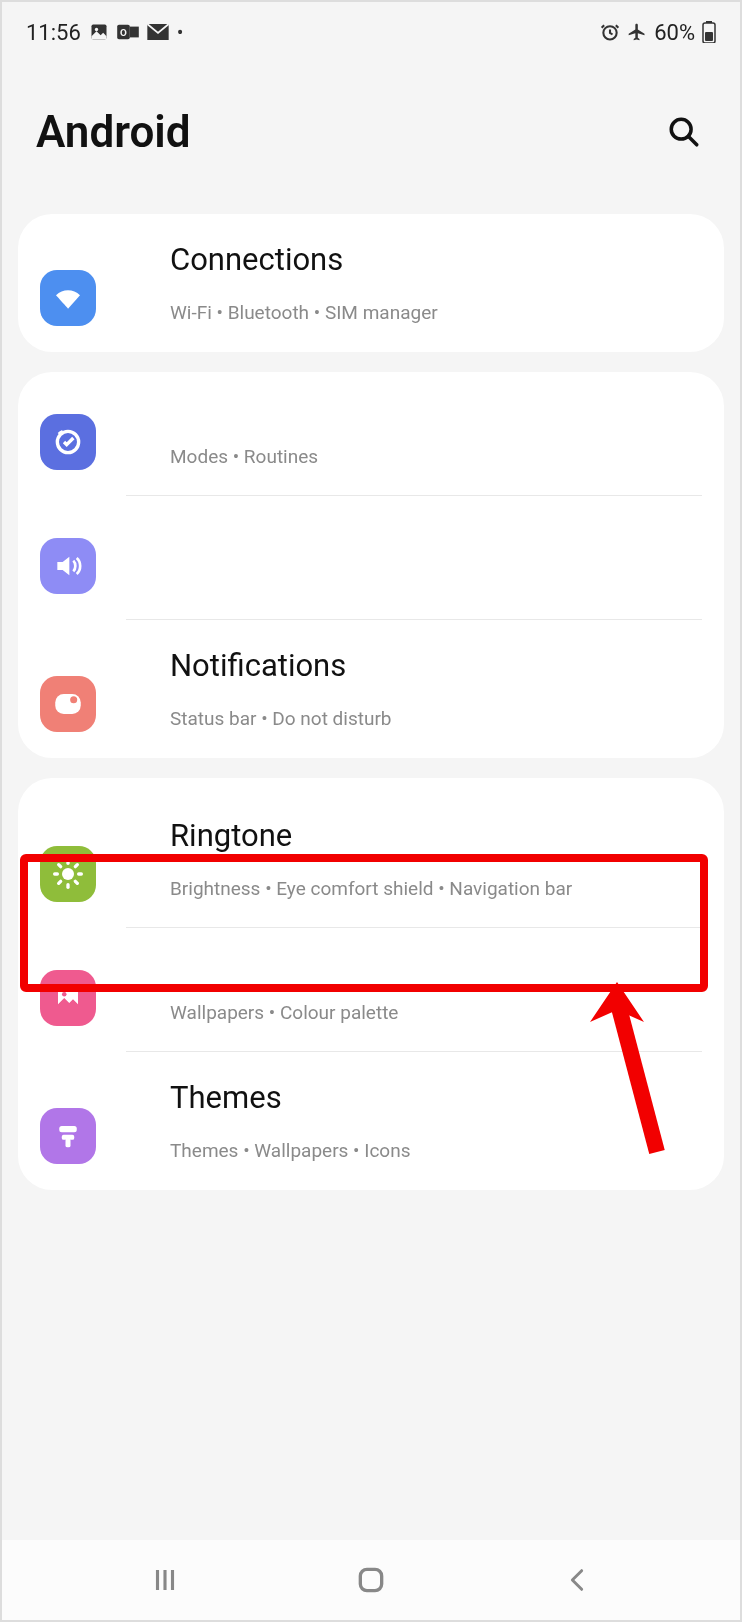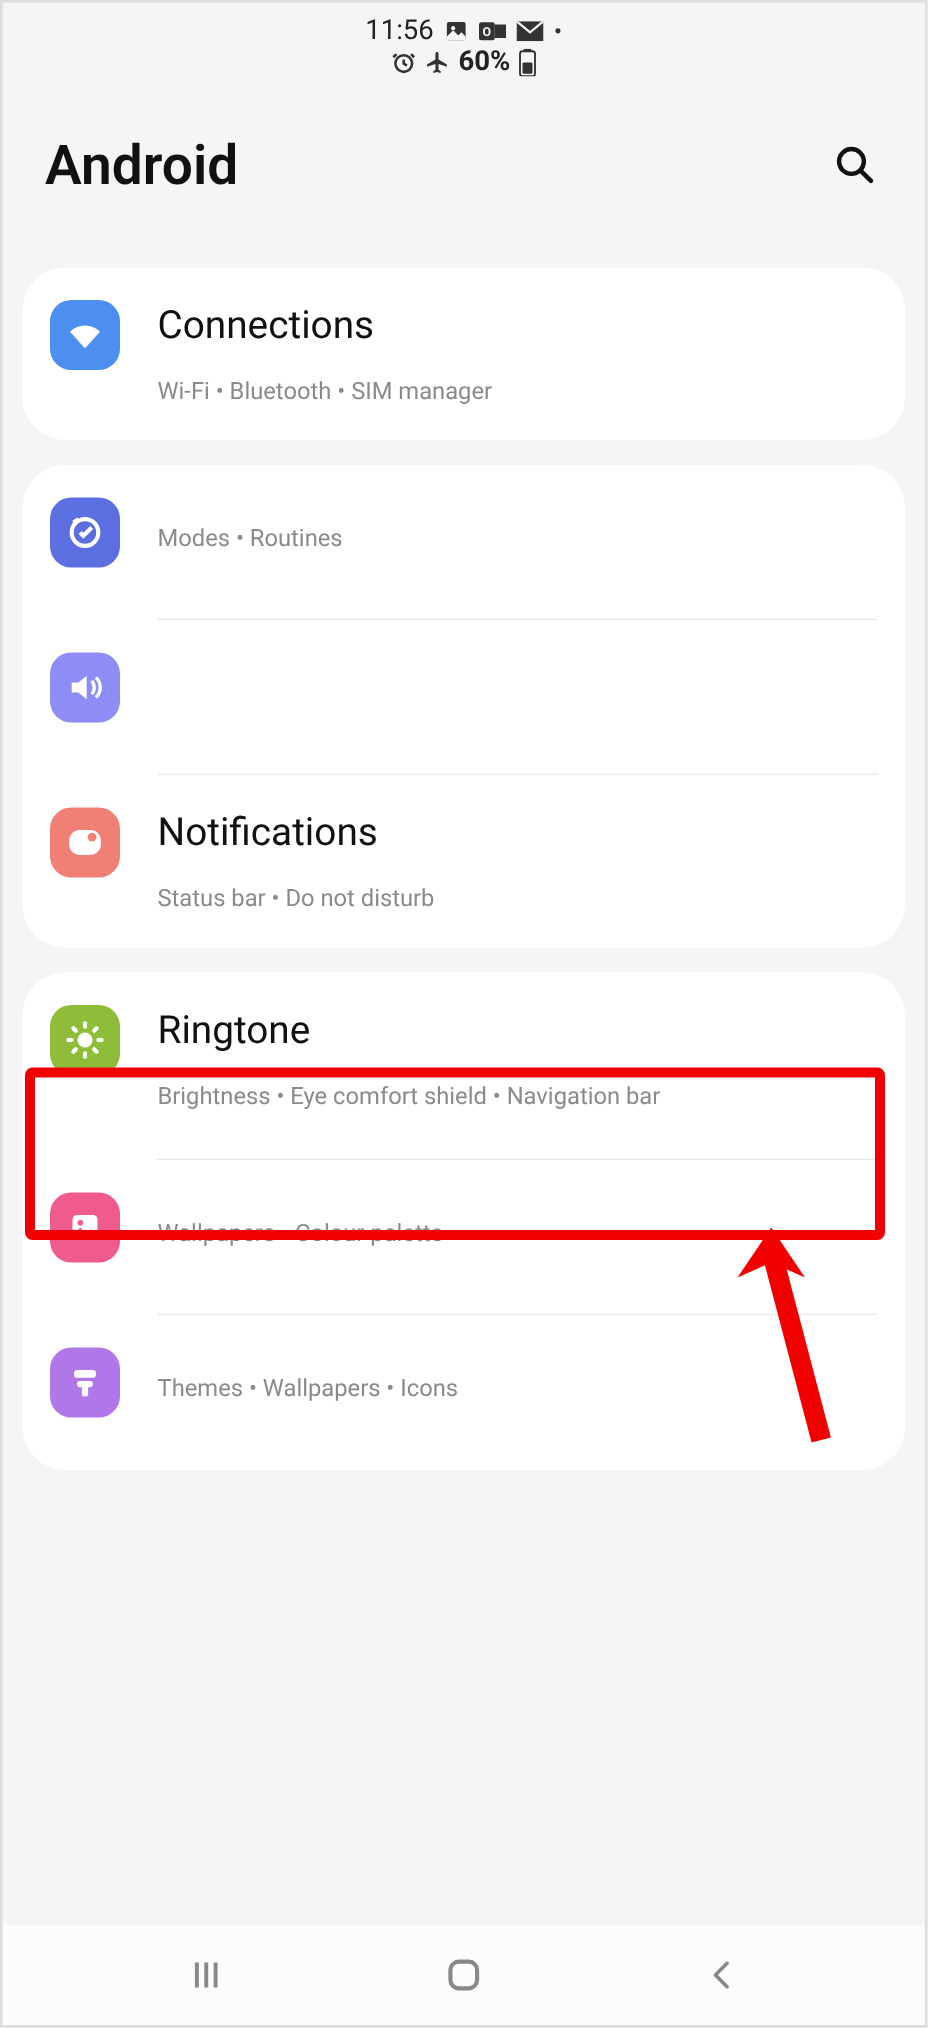--- a/index.html
+++ b/index.html
@@ -13,24 +13,23 @@
     overflow: hidden;
   }
   .status-bar {
     display: flex;
     justify-content: space-between;
     align-items: center;
     padding: 10px 24px 4px;
     height: 54px;
     font-size: 22px;
     color: #222;
-    flex-direction: column;
   }
   .status-left { display: flex; align-items: center; gap: 8px; }
-  .status-right { display: flex; align-items: center; gap: 7px; font-weight: bold; }
+  .status-right { display: flex; align-items: center; gap: 7px; }
   .status-icon { display: inline-flex; align-items: center; justify-content: center; }
   .header {
     padding: 50px 34px 56px;
     display: flex;
     justify-content: space-between;
     align-items: center;
   }
   .header h1 {
     font-size: 44px;
     font-weight: 600;
@@ -38,24 +37,25 @@
   }
   .search-btn { width: 44px; height: 44px; display: flex; align-items: center; justify-content: center; }
   .group {
     background: #fff;
     margin: 0 16px 20px;
     border-radius: 34px;
     overflow: hidden;
   }
   .item {
     display: flex;
-    align-items: flex-start;
+    align-items: flex-end;
     padding: 26px 20px 26px 22px;
     min-height: 124px;
     position: relative;
+    gap: 44px;
   }
   .item:not(:last-child)::after {
     content: "";
     position: absolute;
     left: 108px;
     right: 22px;
     bottom: 0;
     height: 1px;
     background: #e8e8e8;
   }
@@ -255,20 +255,21 @@
   </div>
   <div class="item">
     <div class="icon-wrap" style="background:#b176e8;">
       <svg width="30" height="30" viewBox="0 0 24 24">
           <rect x="5" y="4" width="14" height="5" rx="2" fill="#fff"></rect>
           <rect x="7" y="11" width="10" height="4" rx="1.5" fill="#fff"></rect>
           <rect x="10" y="14" width="4" height="7" rx="1.5" fill="#fff"></rect>
         </svg>
     </div>
     <div class="item-text">
+      <div class="item-title">Themes</div>
       <div class="item-sub">Themes  •  Wallpapers  •  Icons</div>
     </div>
   </div>
 </div>
 
 <div class="highlight-box" style="left:18px; top:852px; width:688px; height:138px;"></div>
 
 <svg class="arrow" style="left:580px; top:980px; width:100px; height:180px;" viewBox="0 0 100 180">
   <defs>
       <marker id="ah" markerWidth="8" markerHeight="8" refX="4" refY="4" orient="auto">

